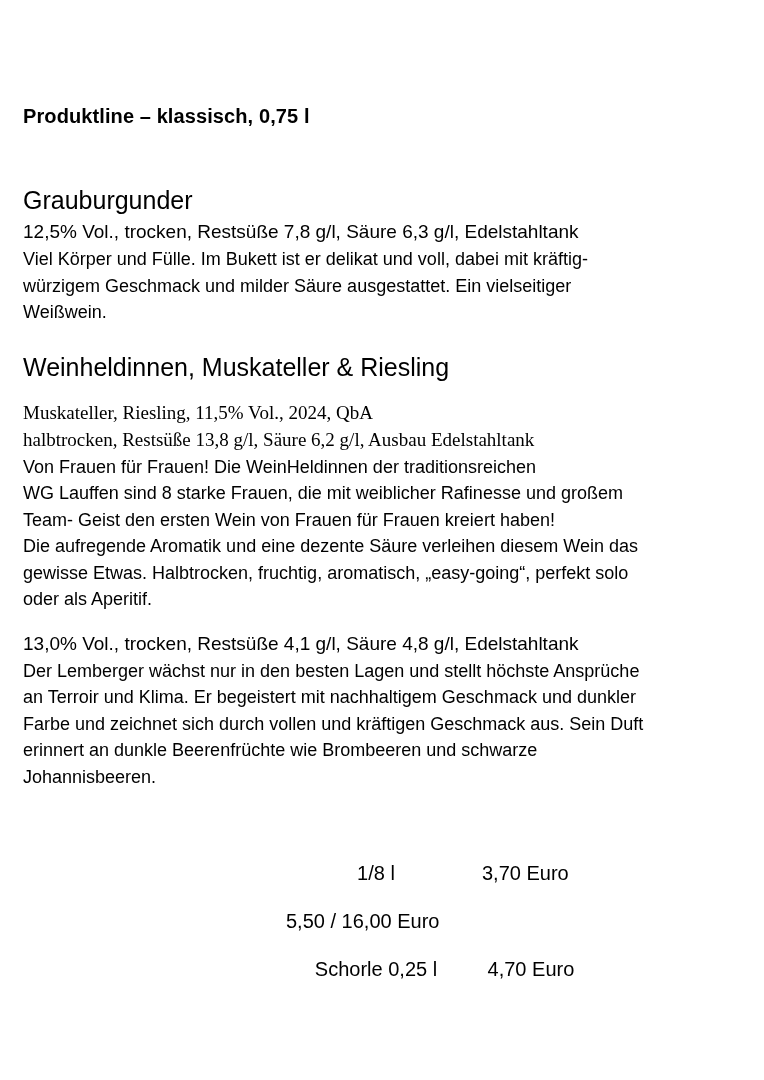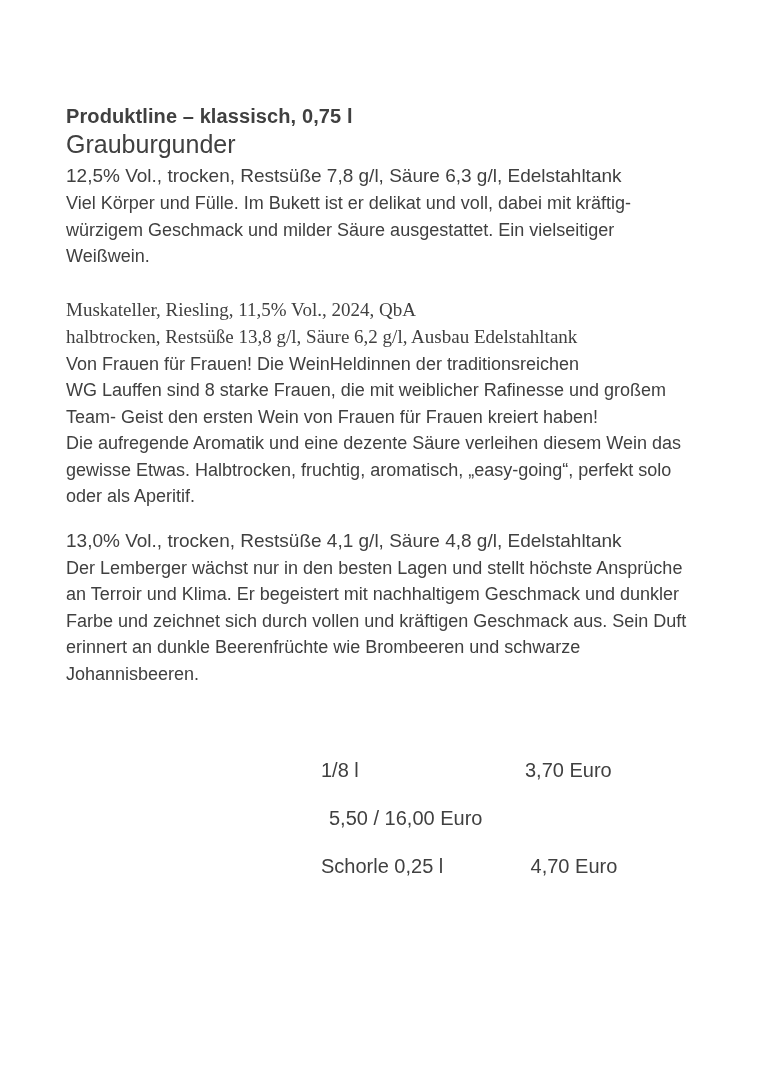--- a/index.html
+++ b/index.html
@@ -6,34 +6,34 @@
     margin: 0;
     padding: 0;
     background: #ffffff;
   }
   .page {
     position: relative;
     width: 764px;
     height: 1080px;
     box-sizing: border-box;
     background: #ffffff;
-    color: #404040;
-    padding: 103px 36px 0 66px;
+    color: #000000;
+    padding: 103px 36px 0 23px;
     font-family: "Liberation Sans", "DejaVu Sans", sans-serif;
     overflow: hidden;
   }
   .doc-title {
     margin: 0;
     font-size: 20px;
     font-weight: 700;
     line-height: 26px;
     letter-spacing: 0.1px;
   }
   .wine { margin: 0; }
-  .wine-1 { }
+  .wine-1 { margin-top: 56px; }
   .wine-2 { margin-top: 26px; }
   .wine-3 { margin-top: 17px; }
   .wine-name {
     margin: 0;
     font-size: 25px;
     font-weight: 400;
     line-height: 31px;
   }
   .wine-details {
     margin: 2px 0 0 0;
@@ -53,20 +53,21 @@
     font-size: 20px;
   }
   .price-row {
     display: flex;
     line-height: 27px;
     margin-bottom: 21px;
   }
   .price-size {
     flex: 0 0 196px;
     white-space: pre;
+    text-align: center;
   }
   .price-value {
     white-space: pre;
     margin-left: 8px;
   }
 </style>
 </head>
 <body>
 
 <div class="page">
@@ -75,20 +76,21 @@
 
   <section class="wine wine-1">
     <h2 class="wine-name">Grauburgunder</h2>
     <p class="wine-details">12,5% Vol., trocken, Restsüße 7,8 g/l, Säure 6,3 g/l, Edelstahltank</p>
     <p class="wine-desc">Viel Körper und Fülle. Im Bukett ist er delikat und voll, dabei mit kräftig-
 würzigem Geschmack und milder Säure ausgestattet. Ein vielseitiger
 Weißwein.</p>
   </section>
 
   <section class="wine wine-2">
+    <h2 class="wine-name">Weinheldinnen, Muskateller &amp; Riesling</h2>
     <p class="wine-details">Muskateller, Riesling, 11,5% Vol., 2024, QbA
 halbtrocken, Restsüße 13,8 g/l, Säure 6,2 g/l, Ausbau Edelstahltank</p>
     <p class="wine-desc">Von Frauen für Frauen! Die WeinHeldinnen der traditionsreichen
 WG Lauffen sind 8 starke Frauen, die mit weiblicher Rafinesse und großem
 Team- Geist den ersten Wein von Frauen für Frauen kreiert haben!
 Die aufregende Aromatik und eine dezente Säure verleihen diesem Wein das
 gewisse Etwas. Halbtrocken, fruchtig, aromatisch, „easy-going“, perfekt solo
 oder als Aperitif.</p>
   </section>
 

